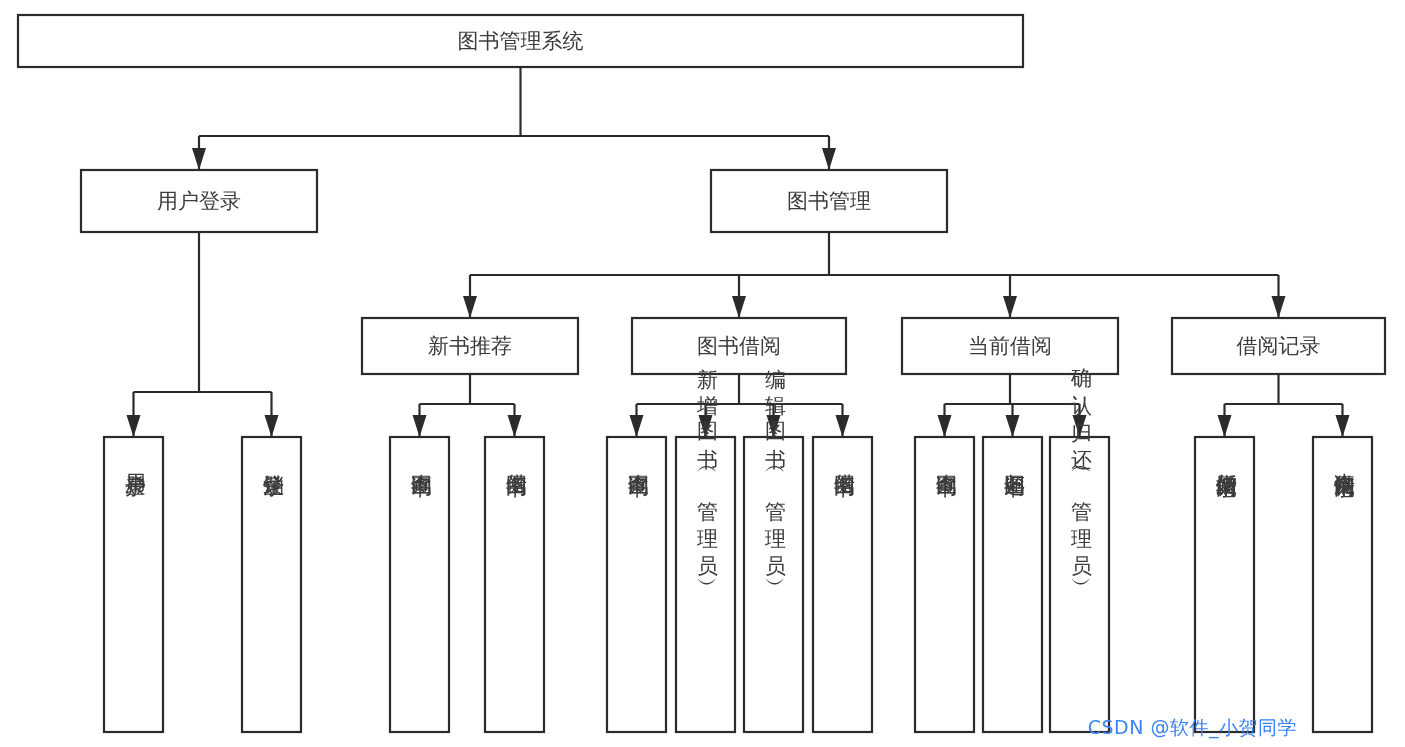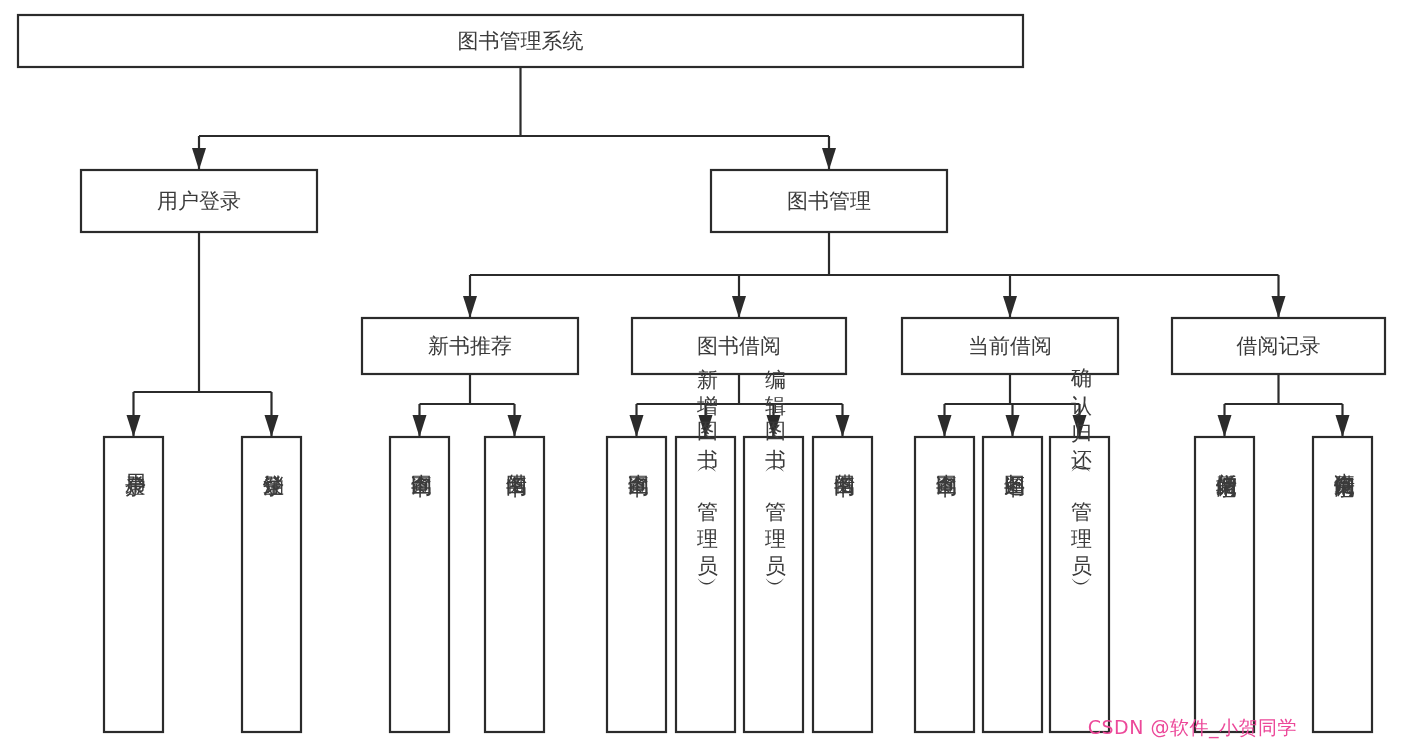--- a/index.html
+++ b/index.html
@@ -54,21 +54,21 @@
   .arrow-head {
     fill: #2b2b2b;
     stroke: none;
   }
   .watermark-text {
     position: absolute;
     right: 14px;
     bottom: 6px;
     font-family: "DejaVu Sans", "Liberation Sans", sans-serif;
     font-size: 19px;
-    color: #ec4899;
+    color: #3b82f6;
     white-space: nowrap;
     letter-spacing: 0.5px;
     pointer-events: none;
   }
 </style>
 </head>
 <body>
 
 <div id="diagram-root">
   <svg class="tree-canvas" id="tree-canvas" viewBox="0 0 1405 747" xmlns="http://www.w3.org/2000/svg">

